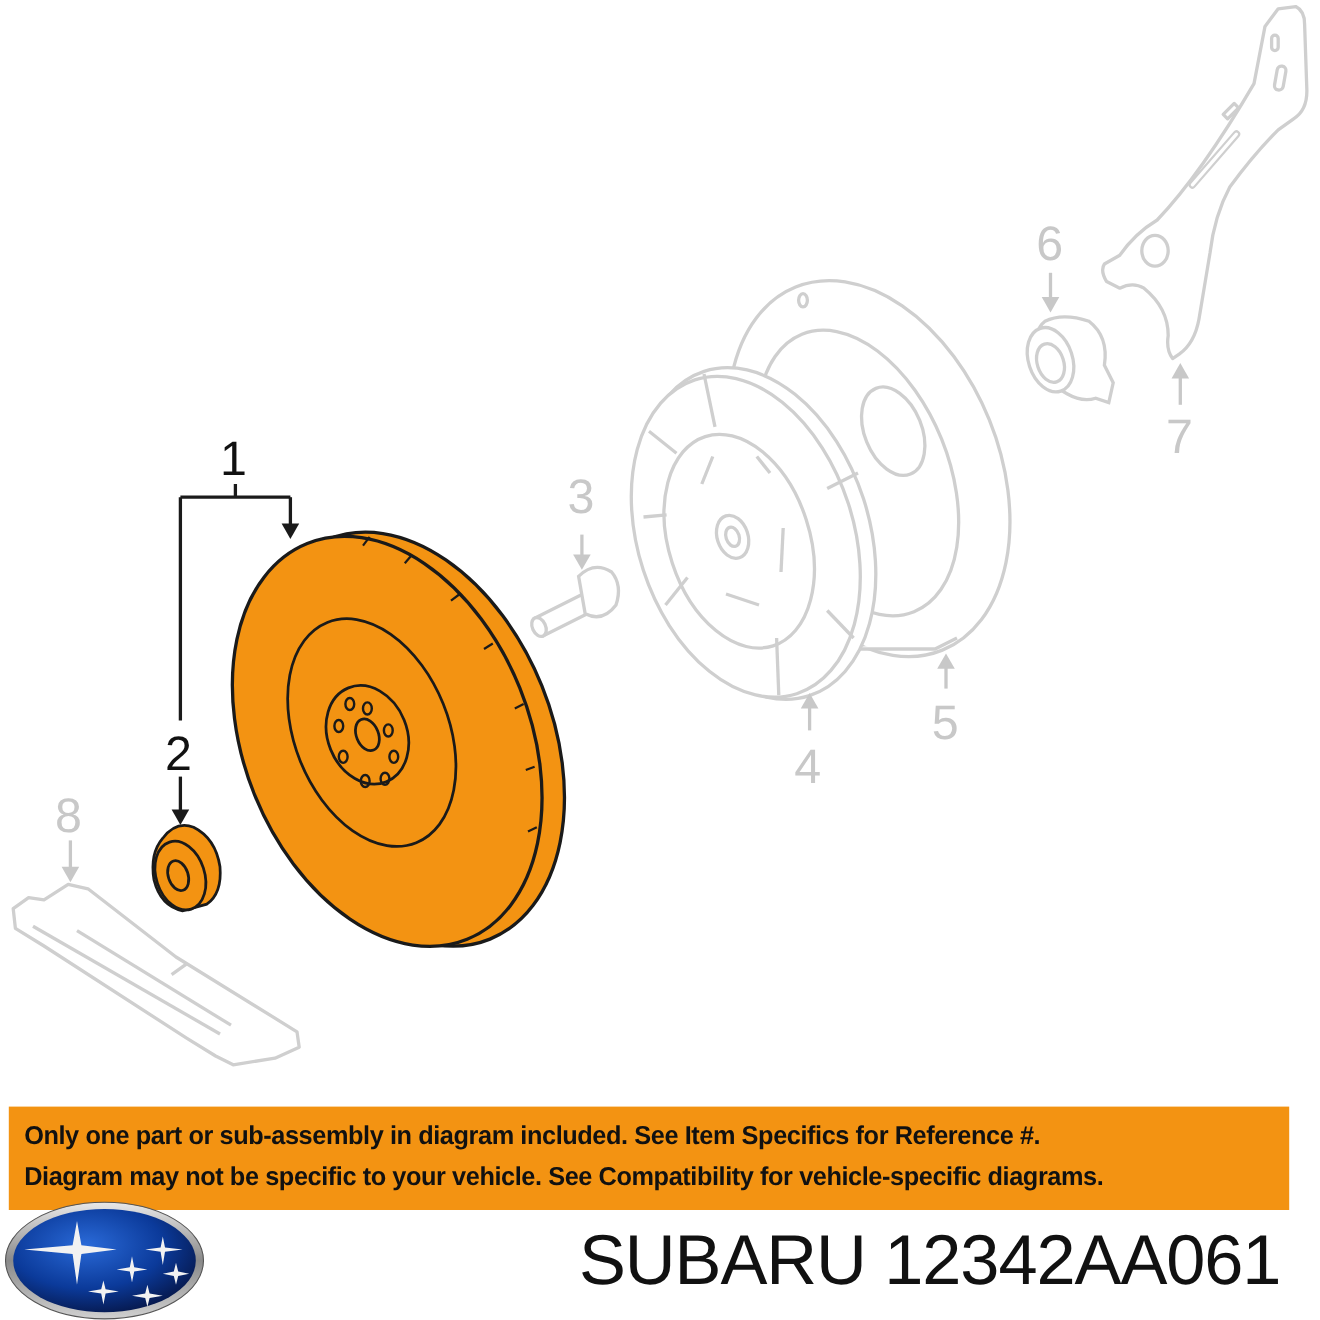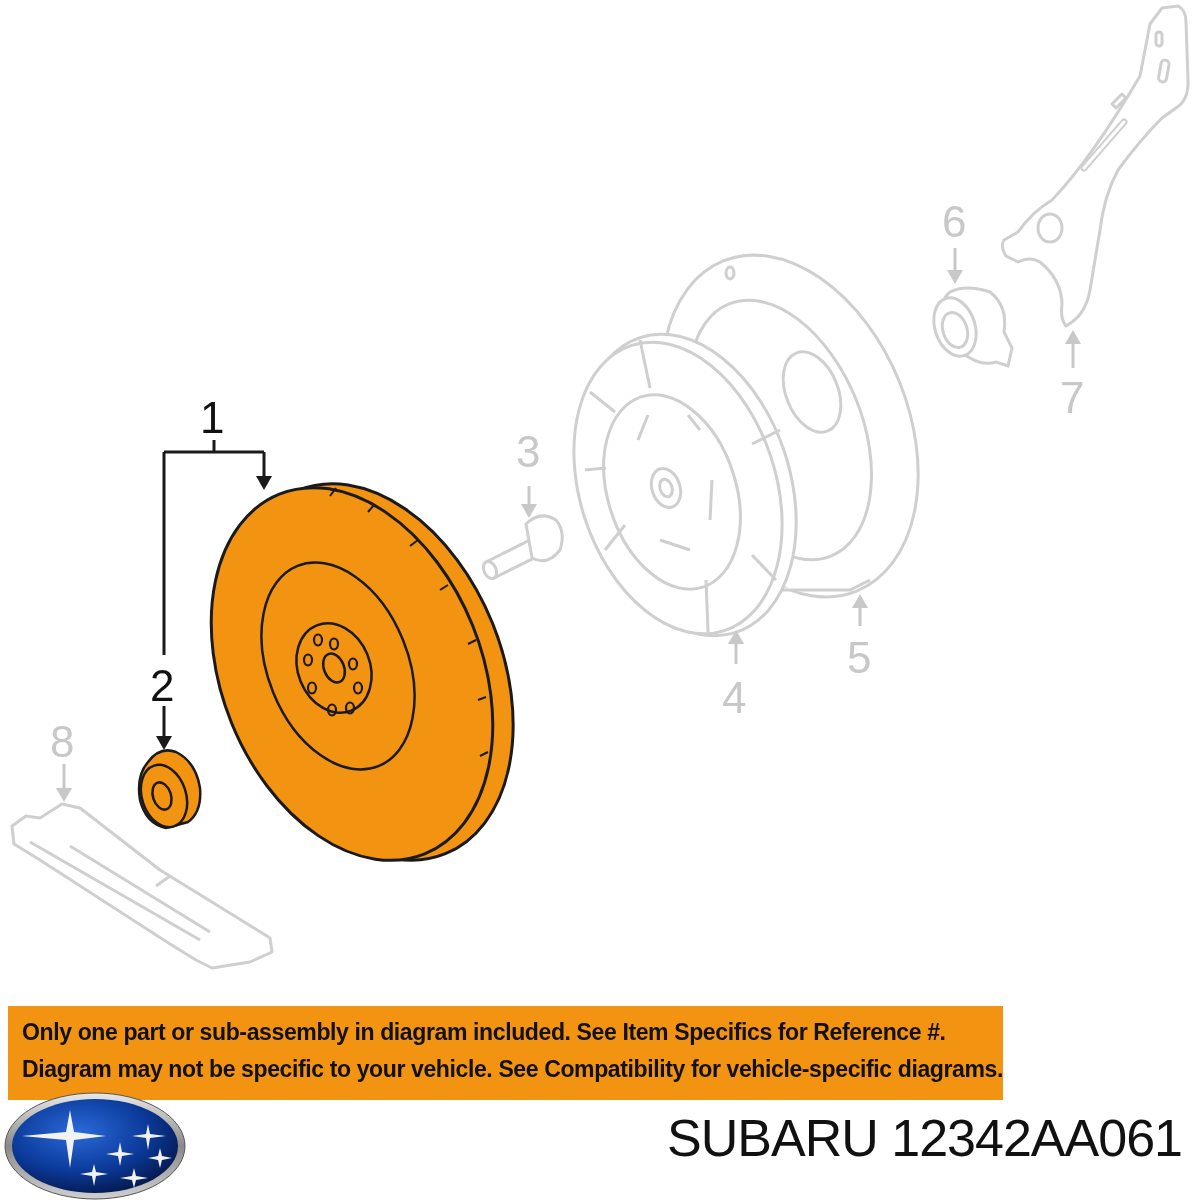--- a/index.html
+++ b/index.html
@@ -1,24 +1,24 @@
 <!DOCTYPE html>
 <html><head>
   <meta charset="utf-8">
   <style>
     html, body { margin: 0; padding: 0; background: #ffffff; }
     body { width: 1200px; height: 1200px; position: relative; overflow: hidden; font-family: "Liberation Sans", sans-serif; }
     #diagram { position: absolute; left: 0; top: 0; width: 1200px; height: 1000px; }
     .callout { position: absolute; font-family: "Liberation Sans", sans-serif; font-size: 44px; line-height: 1; }
     .callout.active { color: #111111; }
     .callout.ghost { color: #c8c8c8; }
-    #banner { position: absolute; left: 8px; top: 1006px; width: 995px; height: 94px; background: #f39312; box-sizing: border-box; padding: 8px 14px 0 14px; }
+    #banner { position: absolute; left: 8px; top: 1006px; width: 1164px; height: 94px; background: #f39312; box-sizing: border-box; padding: 8px 14px 0 14px; }
     .banner-line { font-family: "Liberation Sans", sans-serif; font-weight: bold; font-size: 23.5px; color: #111111; white-space: nowrap; line-height: 37px; letter-spacing: -0.4px; transform: scaleX(0.98); transform-origin: left; }
     #logo { position: absolute; left: 2px; top: 1090px; width: 186px; height: 112px; }
-    #part-title { position: absolute; right: 18px; top: 1108px; font-family: "Liberation Sans", sans-serif; font-size: 52px; color: #111111; letter-spacing: -1px; white-space: nowrap; }
+    #part-title { position: absolute; right: 36px; top: 1108px; font-family: "Liberation Sans", sans-serif; font-size: 64px; color: #111111; letter-spacing: -1px; white-space: nowrap; }
   </style>
 </head>
 <body>
 
 <div id="diagram">
   <svg width="1200" height="1000" viewBox="0 0 1200 1000" xmlns="http://www.w3.org/2000/svg">
 
     <g fill="#ffffff" stroke="#cfcfcf" stroke-width="3" stroke-linejoin="round">
       <path d="M1162 8 L1178 6 Q1186 10 1186 22 L1188 80 Q1189 100 1176 108 L1162 118 Q1140 140 1118 170 Q1104 196 1100 230 L1090 290 Q1086 312 1072 322 L1066 326 Q1060 318 1062 305 Q1062 280 1040 262 Q1030 256 1018 262 L1006 256 Q1000 246 1004 240 L1018 232 Q1032 212 1052 200 Q1092 158 1140 76 L1150 24 Z"></path>
       <ellipse cx="1050" cy="228" rx="12" ry="14"></ellipse>

